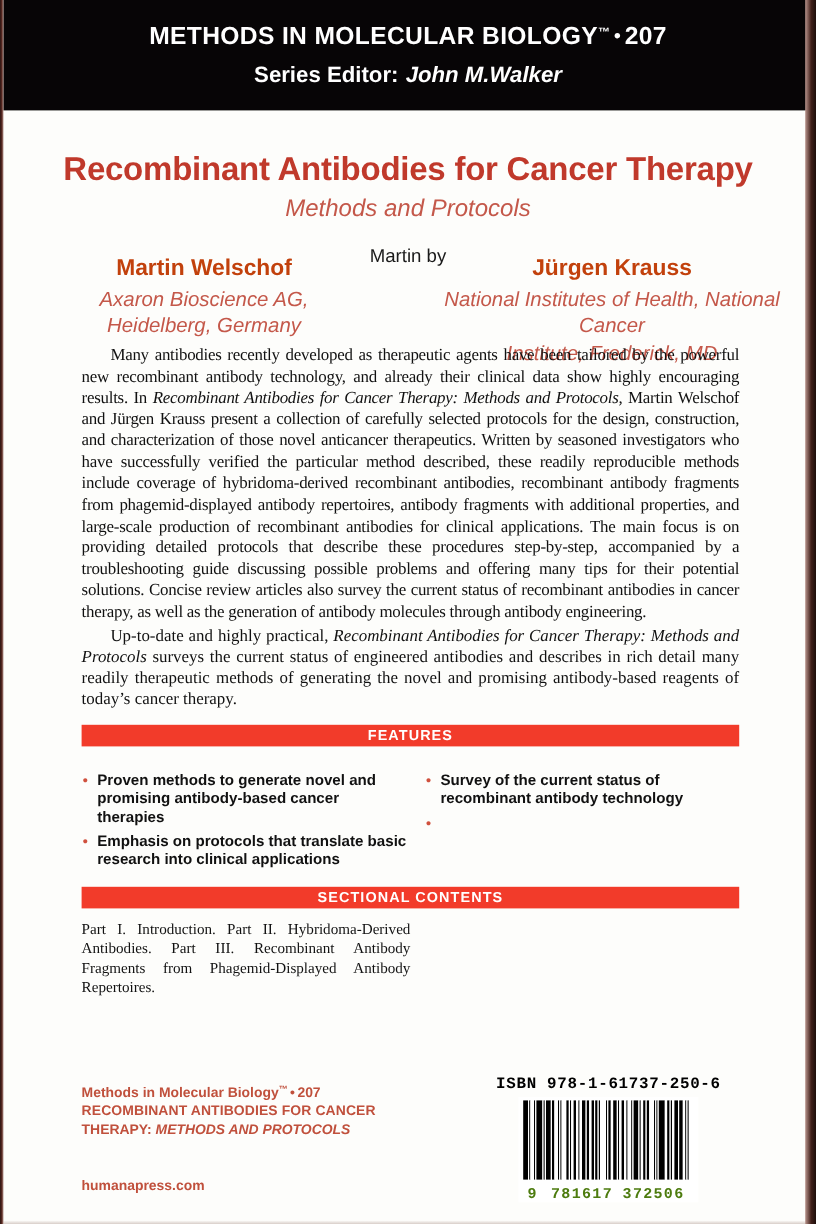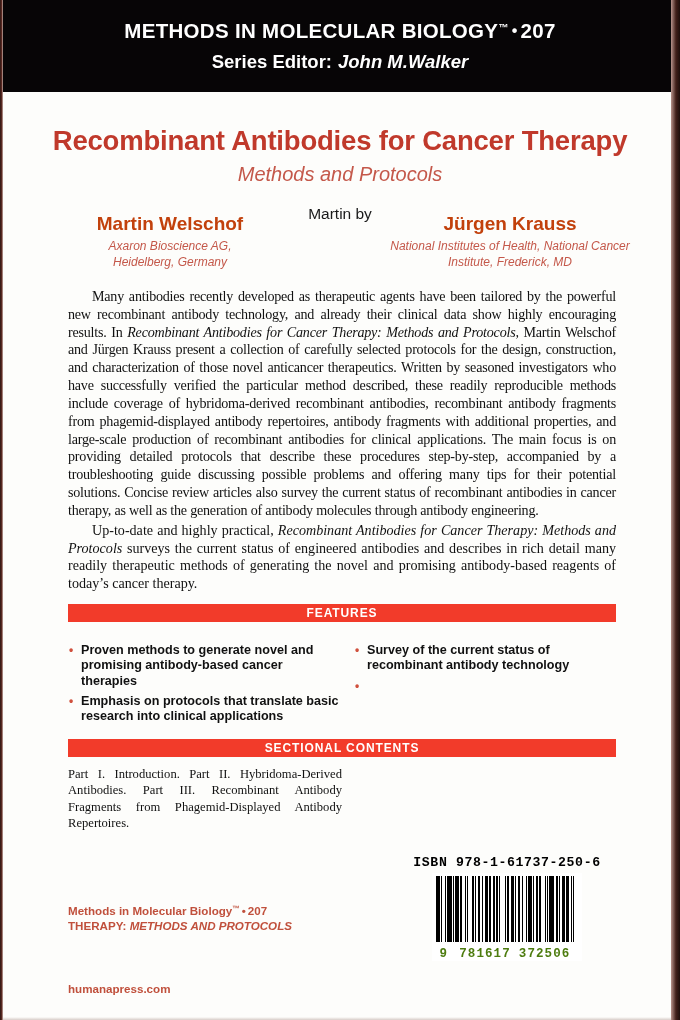--- a/index.html
+++ b/index.html
@@ -117,21 +117,21 @@
     padding: 0 18px;
     box-sizing: border-box;
   }
   .editor-name {
     font-size: 19px;
     font-weight: bold;
     color: #c2410c;
   }
   .editor-affil {
     margin-top: 4px;
-    font-size: 12px;
+    font-size: 17px;
     font-style: italic;
     color: #c4584a;
     line-height: 1.32;
   }
 
   
   .body-copy {
     position: absolute;
     left: 68px; top: 288px;
     width: 548px;
@@ -245,20 +245,21 @@
     width: 214px;
     text-align: center;
   }
   .isbn-text {
     font-family: "Liberation Mono", monospace;
     font-size: 13.2px;
     font-weight: bold;
     color: #000000;
     letter-spacing: 0.6px;
     margin-bottom: 3px;
+    margin-top: 41px;
   }
   .barcode-box {
     display: inline-block;
     background: #ffffff;
     padding: 3px 4px 0 4px;
   }
   .bars {
     height: 66px;
     display: flex;
     align-items: flex-end;
@@ -350,20 +351,21 @@
   </div>
 
   <div class="banner banner-sectional">SECTIONAL CONTENTS</div>
 
   <div class="sectional">
     <div class="sect-col left">Part I. Introduction. Part II. Hybridoma-Derived Antibodies. Part III. Recombinant Antibody Fragments from Phagemid-Displayed Antibody Repertoires.</div>
   </div>
 
   <div class="footer-left">
     <div class="mmb"><span>Methods in Molecular Biology</span><span class="tm">™</span><span class="dot">•</span><span>207</span></div>
+    <div class="tl2">RECOMBINANT ANTIBODIES FOR CANCER</div>
     <div class="tl3"><span>THERAPY: </span><i>METHODS AND PROTOCOLS</i></div>
   </div>
 
   <div class="footer-url">humanapress.com</div>
 
   <div class="barcode-wrap">
     <div class="isbn-text">
       <span>ISBN</span>
       <span>978-1-61737-250-6</span>
     </div>

